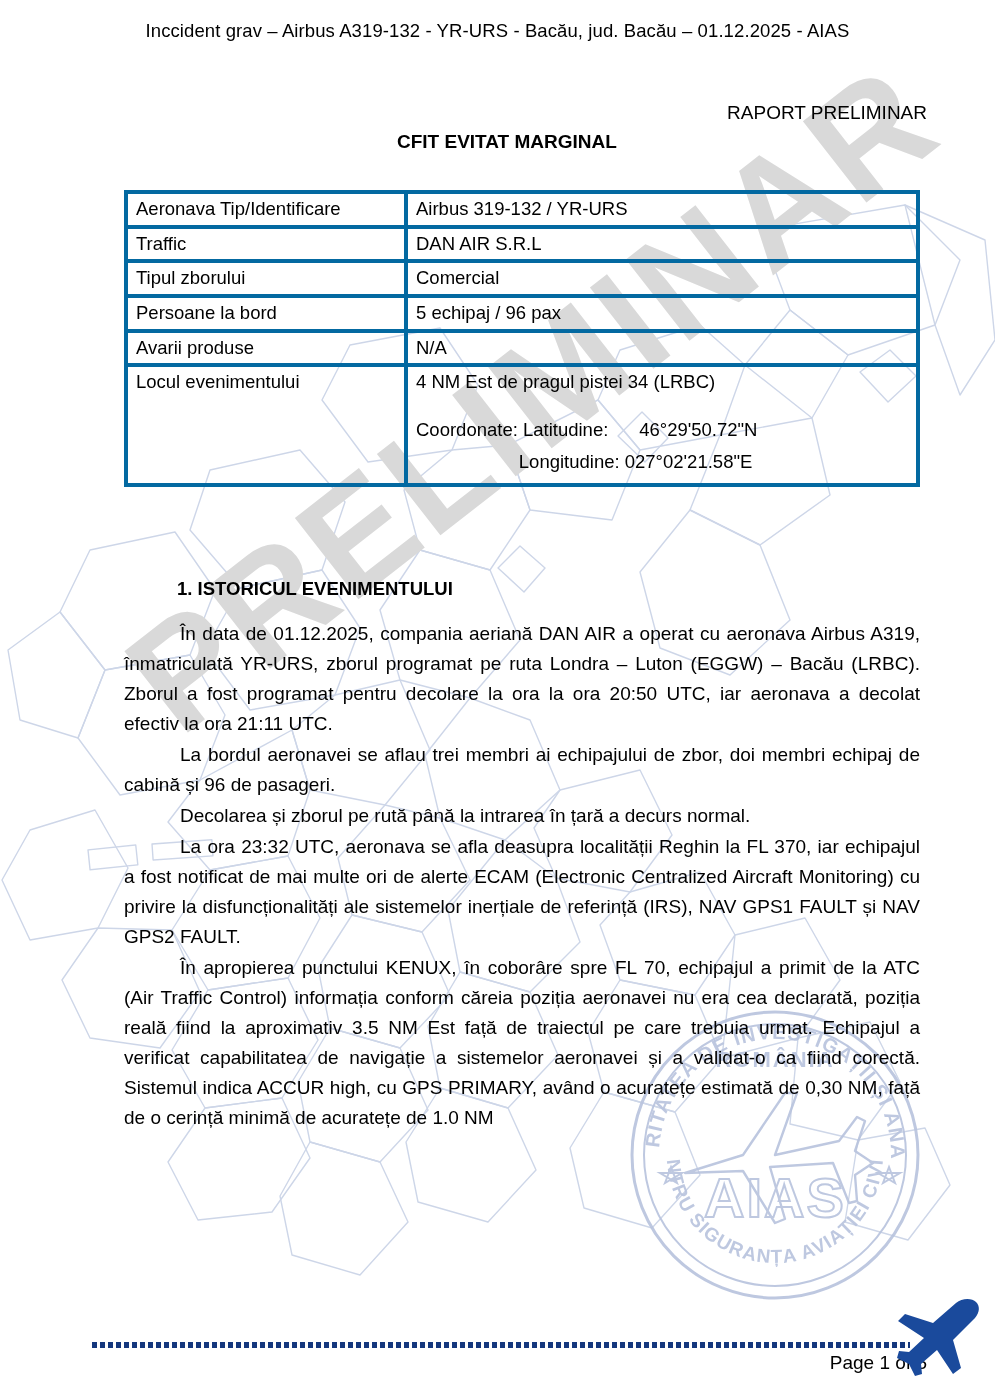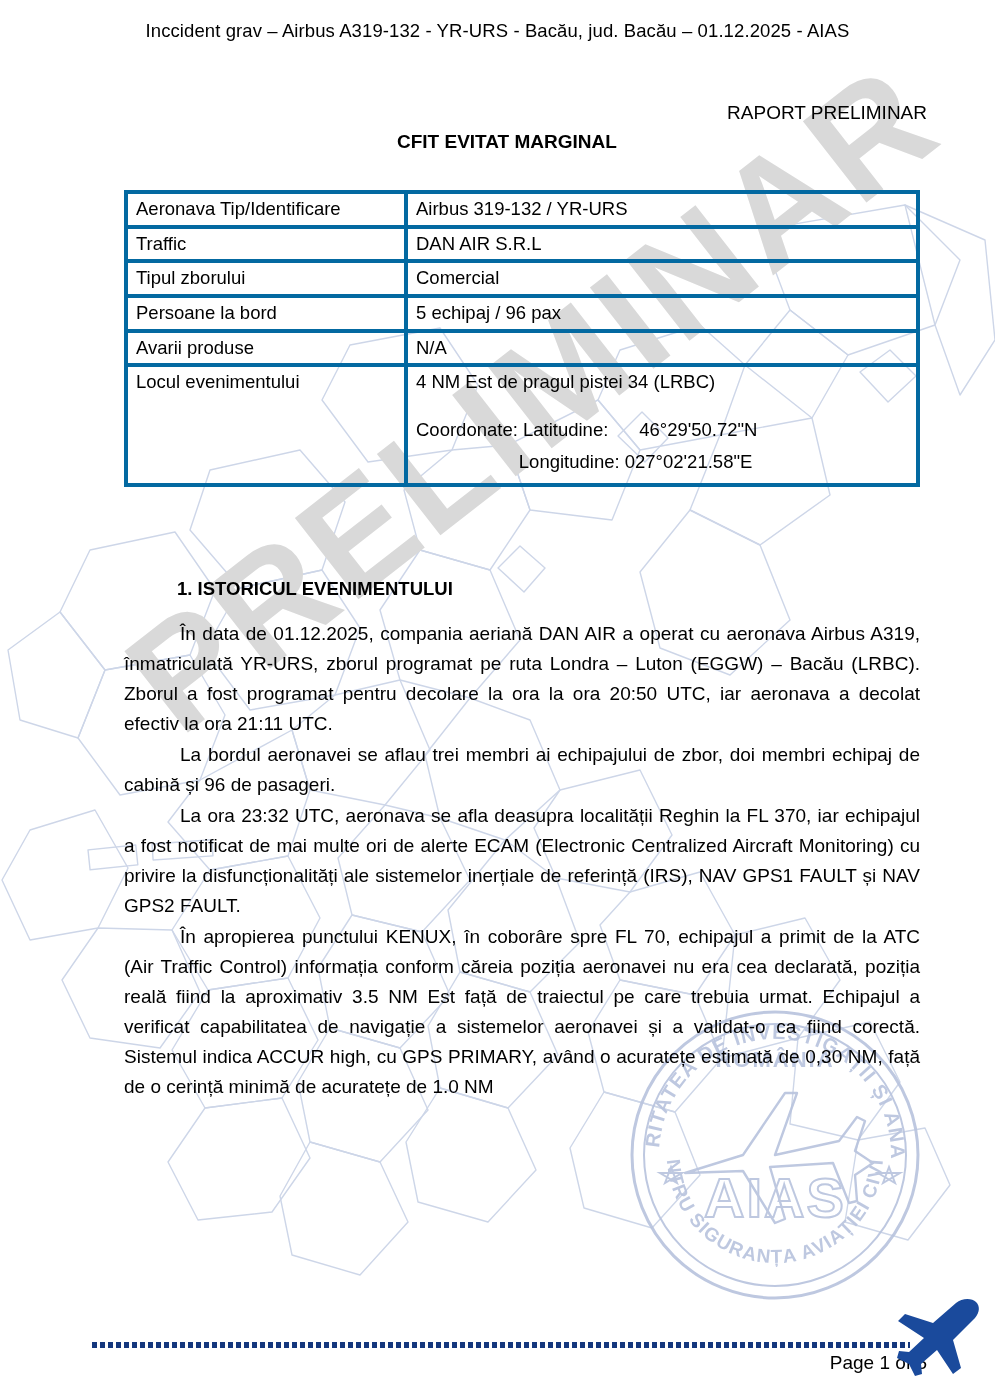--- a/index.html
+++ b/index.html
@@ -307,20 +307,21 @@
         </td>
       </tr>
     </tbody>
   </table>
 
   <div class="section-heading">1. ISTORICUL EVENIMENTULUI</div>
 
   <div class="body-text">
     <p>În data de 01.12.2025, compania aeriană DAN AIR a operat cu aeronava Airbus A319, înmatriculată YR-URS, zborul programat pe ruta Londra – Luton (EGGW) – Bacău (LRBC). Zborul a fost programat pentru decolare la ora la ora 20:50 UTC, iar aeronava a decolat efectiv la ora  21:11 UTC.</p>
     <p>La bordul aeronavei se aflau trei membri ai echipajului de zbor, doi membri echipaj de cabină și 96 de pasageri.</p>
+    <p class="last-line-full">Decolarea și zborul pe rută până la intrarea în țară  a decurs normal.</p>
     <p>La ora 23:32 UTC, aeronava se afla deasupra localității Reghin la FL 370, iar echipajul a fost notificat de mai multe ori de alerte ECAM (Electronic Centralized Aircraft Monitoring) cu privire la disfuncționalități ale sistemelor inerțiale de referință (IRS), NAV GPS1 FAULT și NAV GPS2 FAULT.</p>
     <p>În apropierea punctului KENUX, în coborâre spre FL 70, echipajul a primit de la ATC (Air Traffic Control) informația conform căreia poziția aeronavei nu era cea declarată,  poziția reală fiind la aproximativ 3.5 NM Est față de traiectul pe care trebuia urmat. Echipajul a verificat capabilitatea de navigație a sistemelor aeronavei și a validat-o ca fiind corectă. Sistemul indica ACCUR high, cu GPS PRIMARY, având o acuratețe estimată de 0,30 NM, față de o cerință minimă de acuratețe de 1.0 NM</p>
   </div>
 
   <div class="footer">
     <div class="footer-rule"></div>
     <div class="footer-page">Page 1 of 5</div>
     <svg class="footer-plane" viewBox="0 0 110 78">
       <g fill="#1a4a9c">
         <path d="M95 4 C99 8 99 14 94 20 L72 42 L80 70 L72 76 L56 52 L40 66 L41 76 L34 78 L28 66 L16 60 L18 53 L28 54 L43 40 L17 23 L24 16 L52 25 L75 5 C81 0 91 0 95 4 Z"></path>

